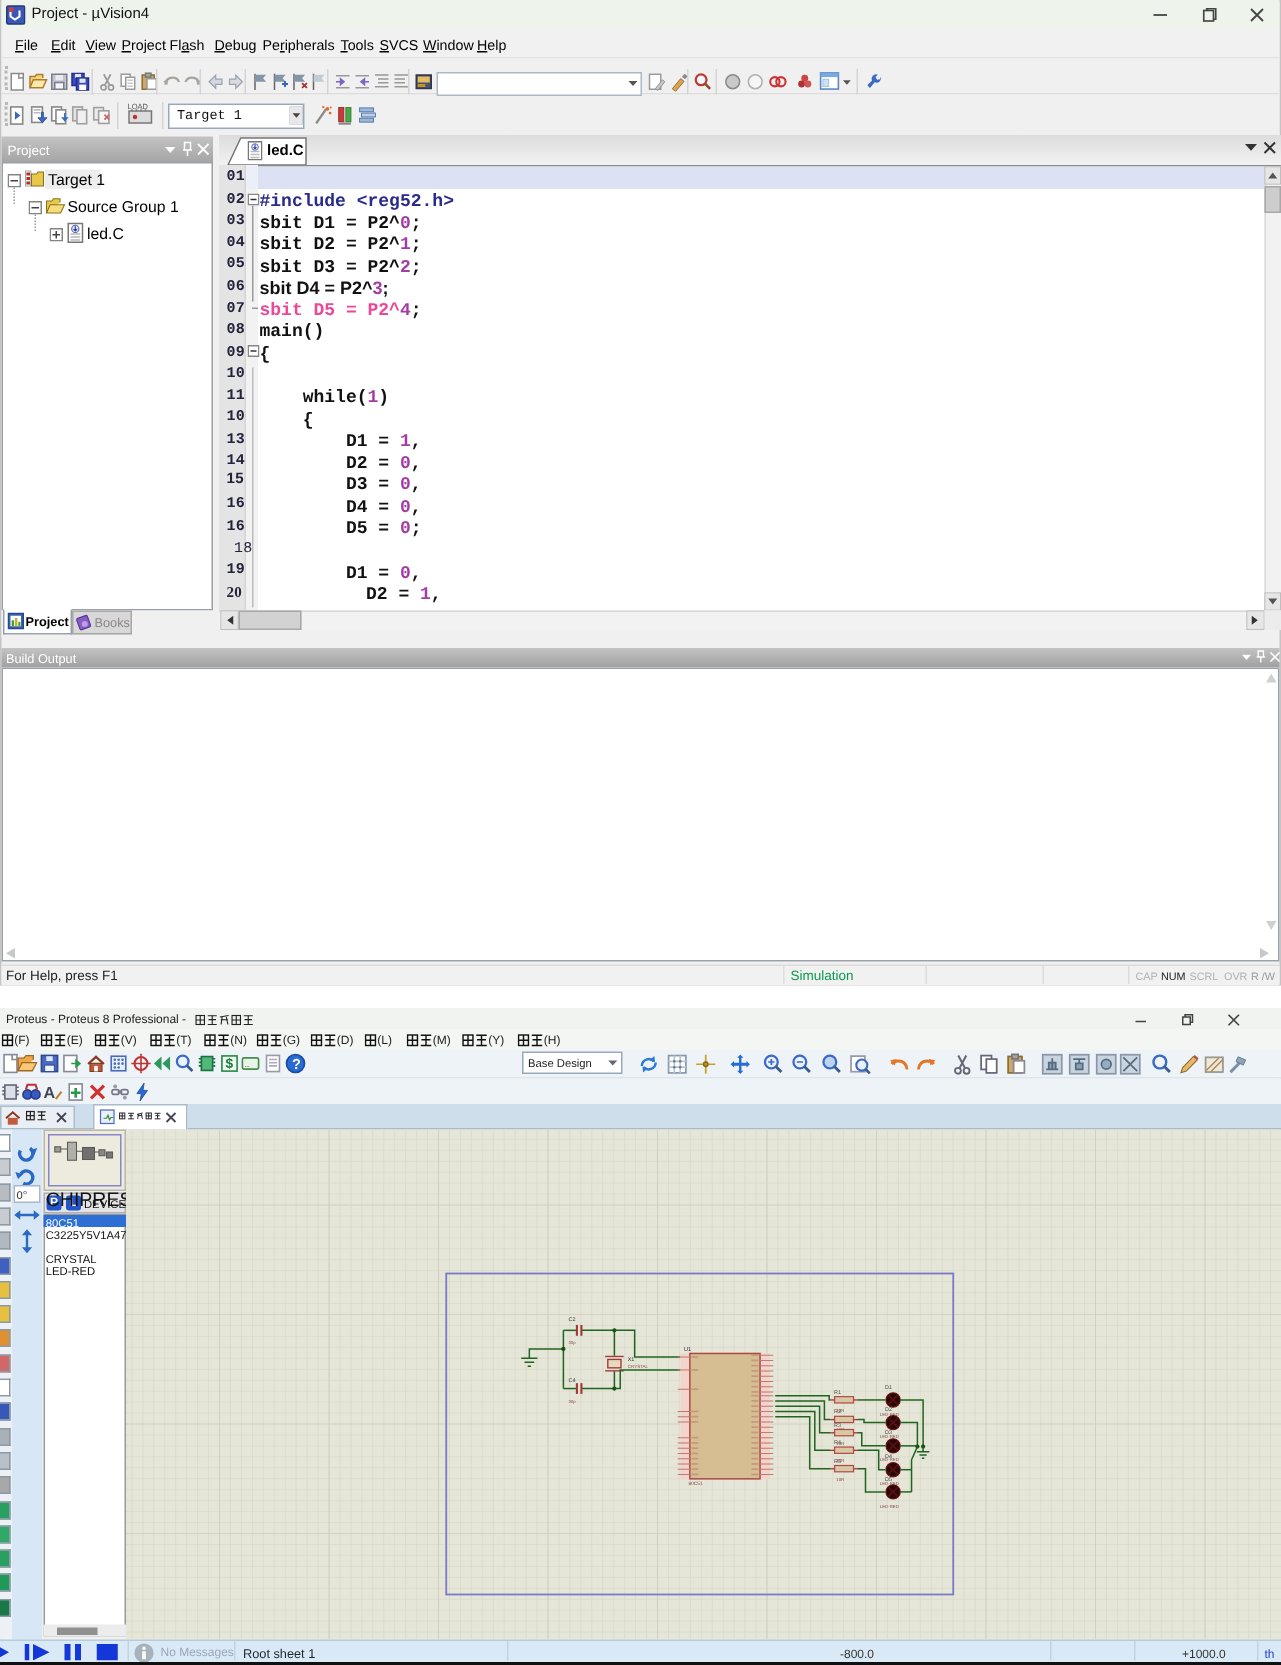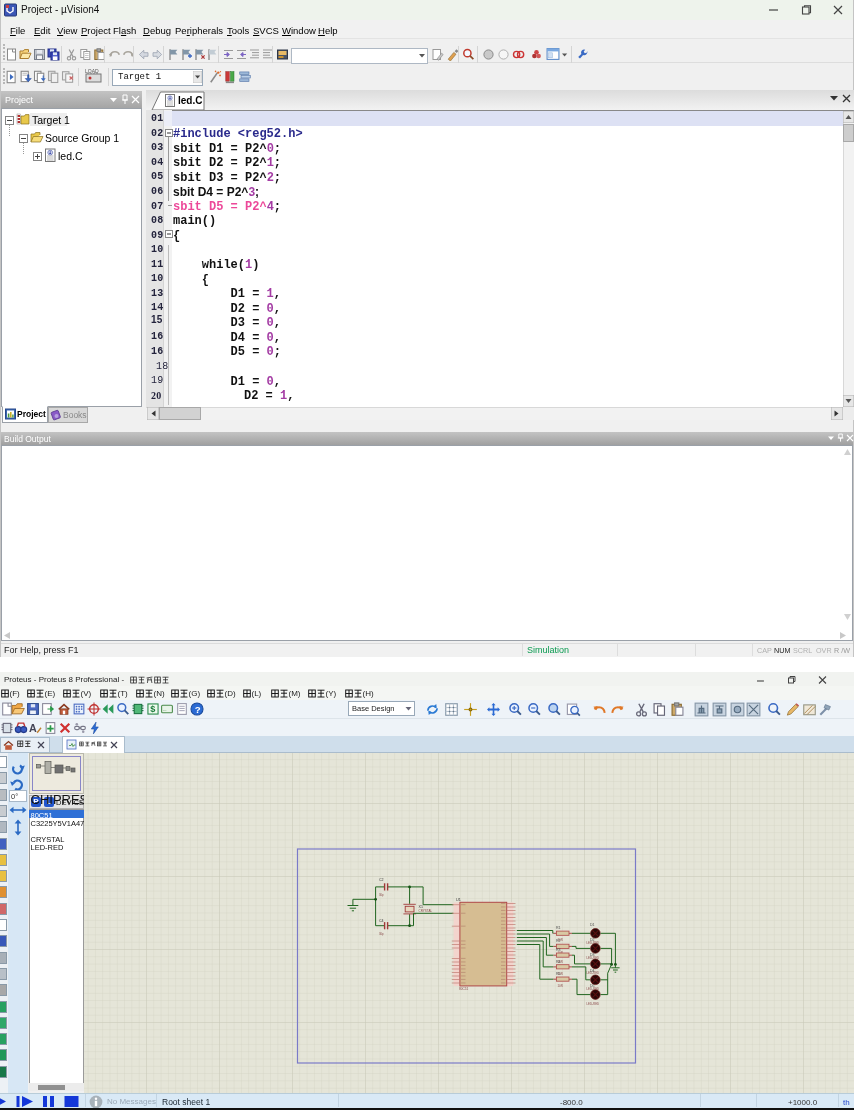--- a/index.html
+++ b/index.html
@@ -384,21 +384,21 @@
 <div class="a" style="left:230.6px;top:287.20000000000005px;font-size:12px;font-weight:bold;font-family:Liberation Mono,monospace;white-space:pre;color:#111"><span style="color:#111">D1 = </span><span style="color:#a43ca4">1</span><span style="color:#111">,</span></div>
 <div class="a" style="left:151px;top:302.34999999999997px;font-size:10px;font-weight:bold;color:#23233c;font-family:Liberation Mono,monospace;letter-spacing:0.2px">14</div>
 <div class="a" style="left:230.6px;top:301.75px;font-size:12px;font-weight:bold;font-family:Liberation Mono,monospace;white-space:pre;color:#111"><span style="color:#111">D2 = </span><span style="color:#a43ca4">0</span><span style="color:#111">,</span></div>
 <div class="a" style="left:151px;top:314px;font-size:10px;font-weight:bold;color:#23233c;font-family:Liberation Sans, sans-serif;letter-spacing:0.2px">15</div>
 <div class="a" style="left:230.6px;top:316.30000000000007px;font-size:12px;font-weight:bold;font-family:Liberation Mono,monospace;white-space:pre;color:#111"><span style="color:#111">D3 = </span><span style="color:#a43ca4">0</span><span style="color:#111">,</span></div>
 <div class="a" style="left:151px;top:331.45px;font-size:10px;font-weight:bold;color:#23233c;font-family:Liberation Mono,monospace;letter-spacing:0.2px">16</div>
 <div class="a" style="left:230.6px;top:330.85px;font-size:12px;font-weight:bold;font-family:Liberation Mono,monospace;white-space:pre;color:#111"><span style="color:#111">D4 = </span><span style="color:#a43ca4">0</span><span style="color:#111">,</span></div>
 <div class="a" style="left:151px;top:346.0px;font-size:10px;font-weight:bold;color:#23233c;font-family:Liberation Mono,monospace;letter-spacing:0.2px">16</div>
 <div class="a" style="left:230.6px;top:345.40000000000003px;font-size:12px;font-weight:bold;font-family:Liberation Mono,monospace;white-space:pre;color:#111"><span style="color:#111">D5 = </span><span style="color:#a43ca4">0</span><span style="color:#111">;</span></div>
 <div class="a" style="left:156px;top:360.55px;font-size:10px;font-weight:normal;color:#23233c;font-family:Liberation Mono,monospace;letter-spacing:0.2px">18</div>
-<div class="a" style="left:151px;top:375.1px;font-size:10px;font-weight:normal;color:#23233c;font-family:Liberation Mono,monospace;letter-spacing:0.2px">19</div>
+<div class="a" style="left:151px;top:375.1px;font-size:10px;font-weight:bold;color:#23233c;font-family:Liberation Mono,monospace;letter-spacing:0.2px">19</div>
 <div class="a" style="left:230.6px;top:374.50000000000006px;font-size:12px;font-weight:bold;font-family:Liberation Mono,monospace;white-space:pre;color:#111"><span style="color:#111">D1 = </span><span style="color:#a43ca4">0</span><span style="color:#111">,</span></div>
 <div class="a" style="left:151px;top:389.65px;font-size:10px;font-weight:bold;color:#23233c;font-family:Liberation Serif, serif;letter-spacing:0.2px">20</div>
 <div class="a" style="left:244px;top:389.05px;font-size:12px;font-weight:bold;font-family:Liberation Mono,monospace;white-space:pre;color:#111"><span style="color:#111">D2 = </span><span style="color:#a43ca4">1</span><span style="color:#111">,</span></div>
 <svg class="a" style="left:164.5px;top:128.55px" width="8" height="8" viewBox="0 0 8 8">
     <rect x="0.5" y="0.5" width="7" height="7" fill="#fff" stroke="#888"></rect>
     <line x1="2" y1="4" x2="6" y2="4" stroke="#333"></line>
   </svg>
 <svg class="a" style="left:164.5px;top:230.4px" width="8" height="8" viewBox="0 0 8 8">
     <rect x="0.5" y="0.5" width="7" height="7" fill="#fff" stroke="#888"></rect>
     <line x1="2" y1="4" x2="6" y2="4" stroke="#333"></line>

